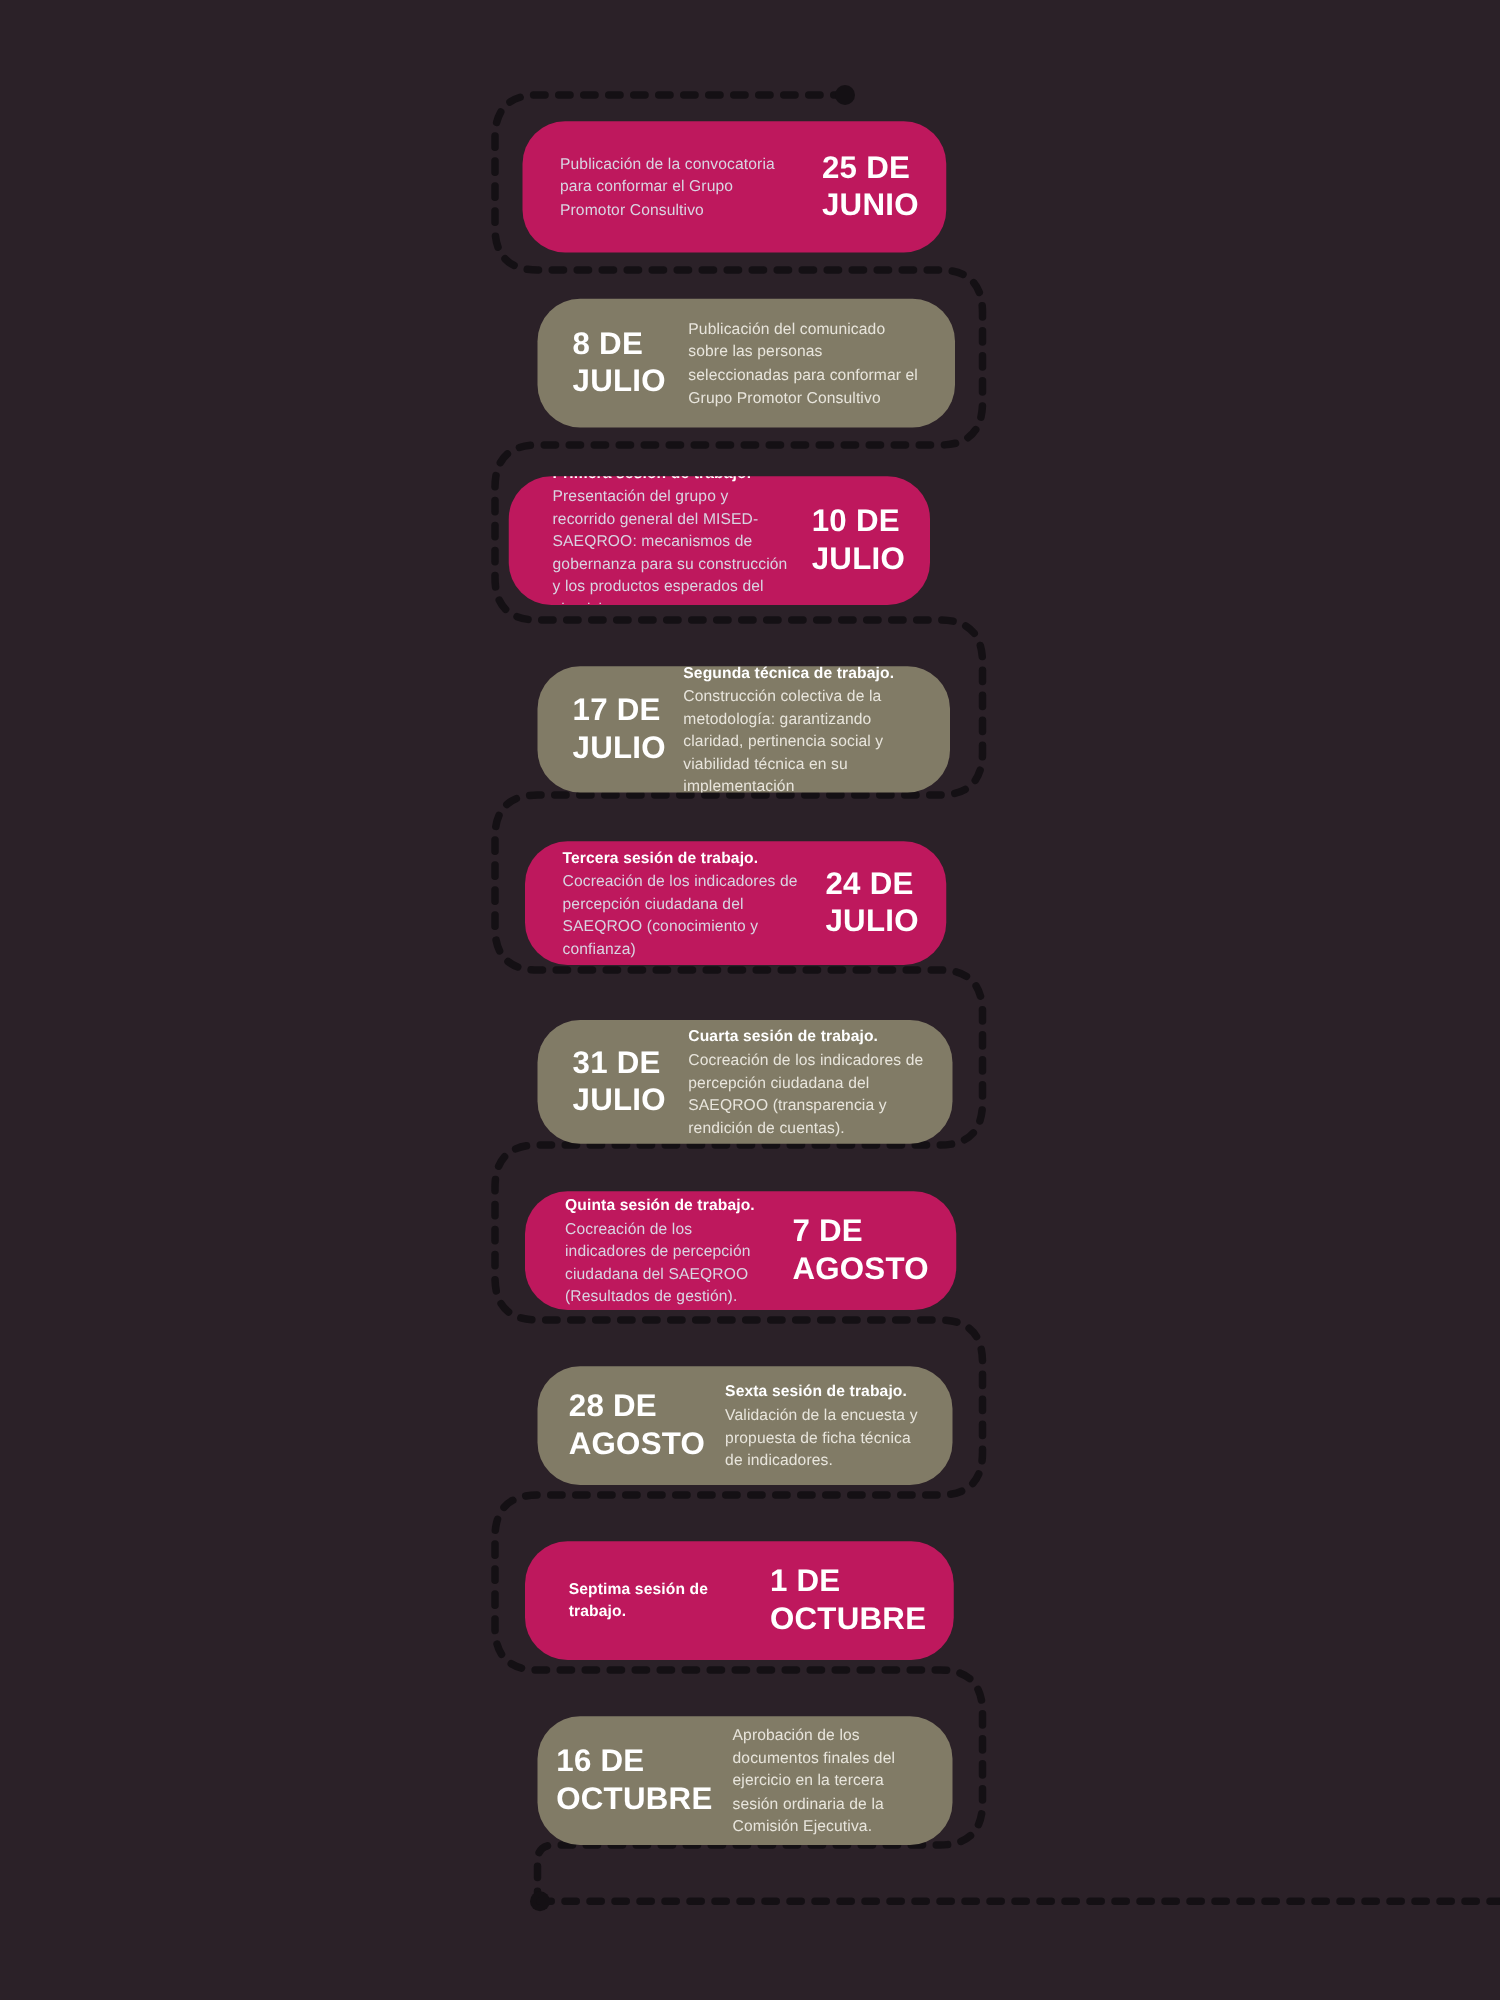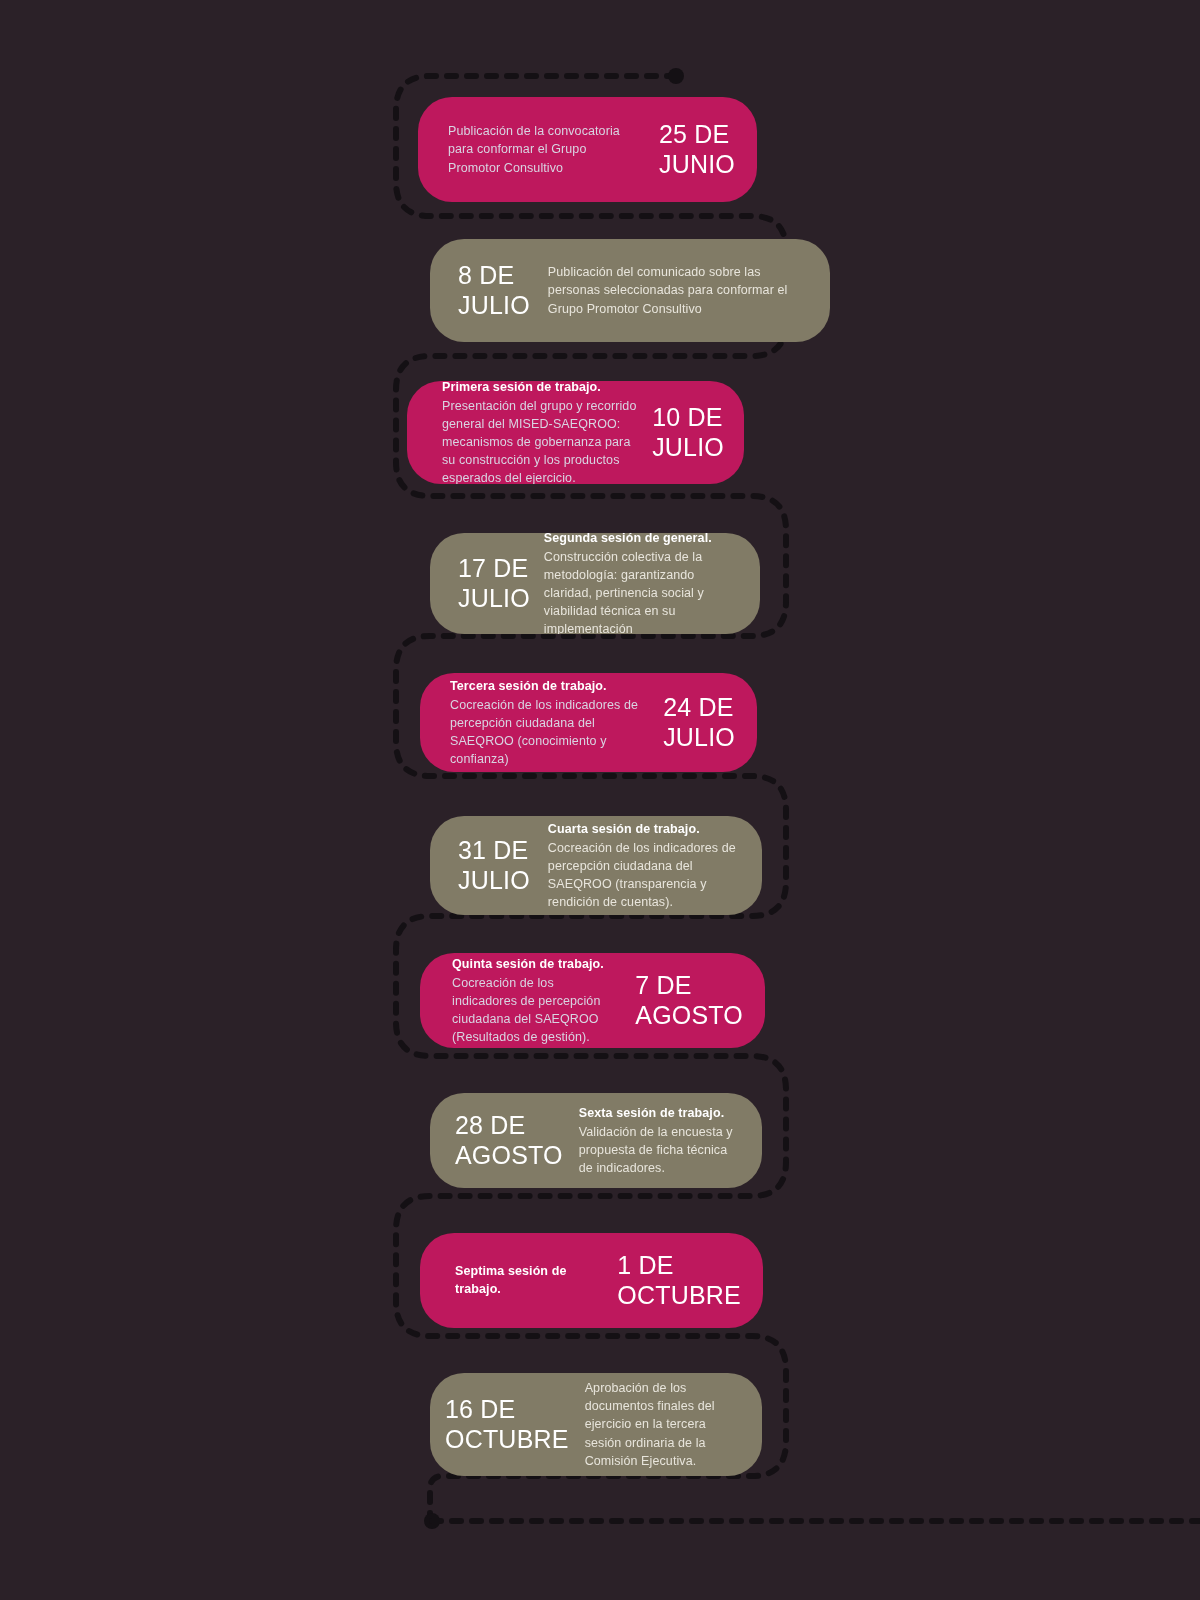--- a/index.html
+++ b/index.html
@@ -46,21 +46,21 @@
     box-sizing: border-box;
     display: flex;
     align-items: center;
     overflow: hidden;
   }
 
   .card.purple { background: #be185d; }
   .card.olive  { background: #817b66; }
 
   .card-date {
-    font-weight: normal;
+    font-weight: bold;
     color: #ffffff;
     font-size: 25px;
     line-height: 1.18;
     letter-spacing: 0.2px;
     flex: 0 0 auto;
     white-space: pre-line;
   }
 
   .card-body {
     flex: 1 1 auto;
@@ -153,21 +153,21 @@
 
     <div class="card purple layout-date-right" style="left:418px; top:97px; width:339px; height:105px; padding:14px 22px 14px 30px; gap:18px;">
       <div class="card-body">
 
         <div class="card-text">Publicación de la convocatoria para conformar el Grupo Promotor Consultivo</div>
       </div>
       <div class="card-date">25 DE
 JUNIO</div>
     </div>
 
-    <div class="card olive layout-date-left" style="left:430px; top:239px; width:400px; height:103px; padding:14px 22px 14px 28px; gap:18px;">
+    <div class="card olive layout-date-left" style="left:430px; top:239px; width:334px; height:103px; padding:14px 22px 14px 28px; gap:18px;">
       <div class="card-date">8 DE
 JULIO</div>
       <div class="card-body">
 
         <div class="card-text">Publicación del comunicado sobre las personas seleccionadas para conformar el Grupo Promotor Consultivo</div>
       </div>
     </div>
 
     <div class="card purple layout-date-right" style="left:407px; top:381px; width:337px; height:103px; padding:14px 20px 14px 35px; gap:14px;">
       <div class="card-body">
@@ -175,21 +175,21 @@
         <div class="card-text">Presentación del grupo y recorrido general del MISED-SAEQROO: mecanismos de gobernanza para su construcción y los productos esperados del ejercicio.</div>
       </div>
       <div class="card-date">10 DE
 JULIO</div>
     </div>
 
     <div class="card olive layout-date-left" style="left:430px; top:533px; width:330px; height:101px; padding:14px 22px 14px 28px; gap:14px;">
       <div class="card-date">17 DE
 JULIO</div>
       <div class="card-body">
-        <div class="card-heading">Segunda sesión de general.</div>
+        <div class="card-heading">Segunda técnica de trabajo.</div>
         <div class="card-text">Construcción colectiva de la metodología: garantizando claridad, pertinencia social y viabilidad técnica en su implementación</div>
       </div>
     </div>
 
     <div class="card purple layout-date-right" style="left:420px; top:673px; width:337px; height:99px; padding:14px 22px 14px 30px; gap:18px;">
       <div class="card-body">
         <div class="card-heading">Tercera sesión de trabajo.</div>
         <div class="card-text">Cocreación de los indicadores de percepción ciudadana del SAEQROO (conocimiento y confianza)</div>
       </div>
       <div class="card-date">24 DE

